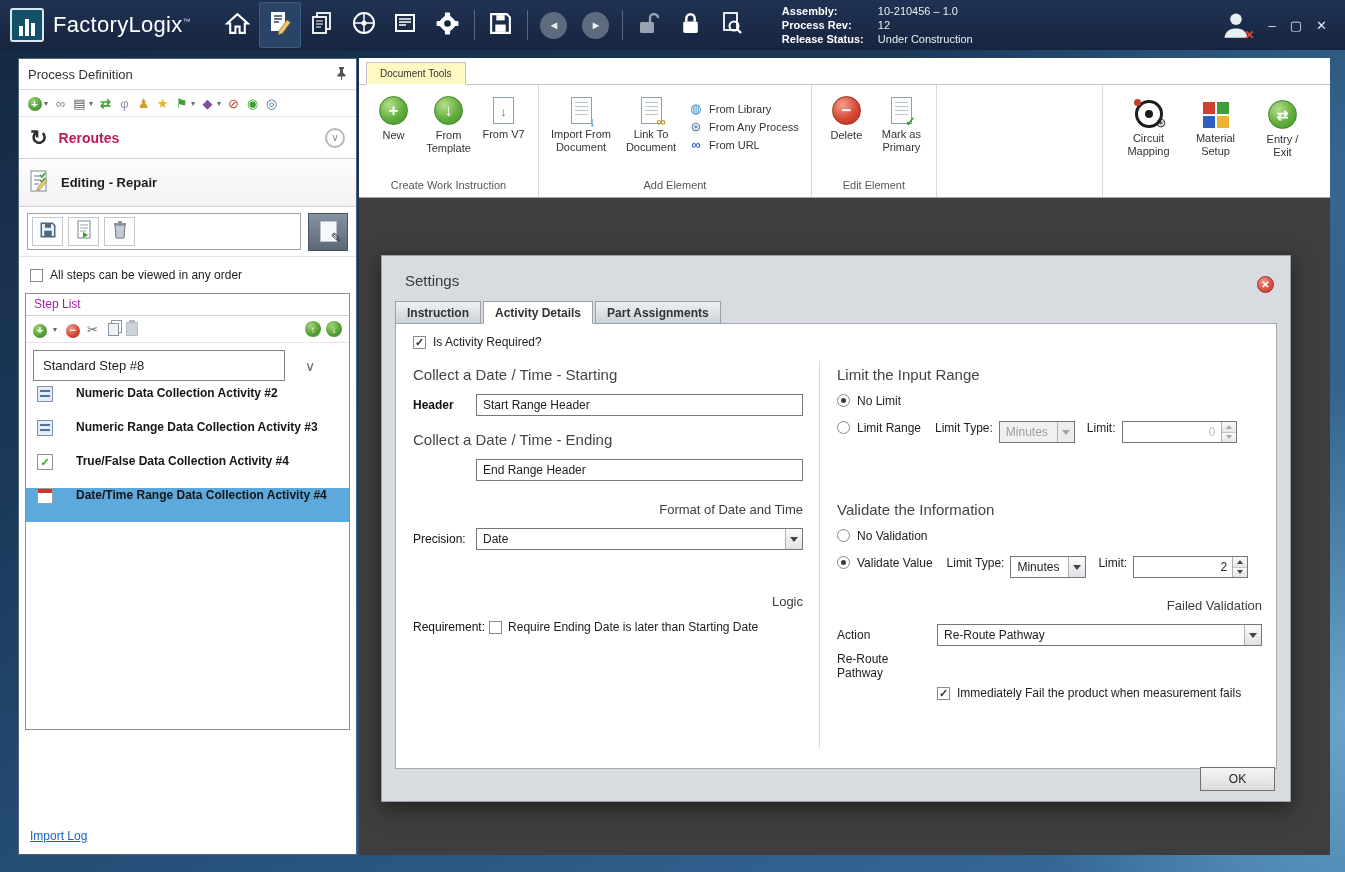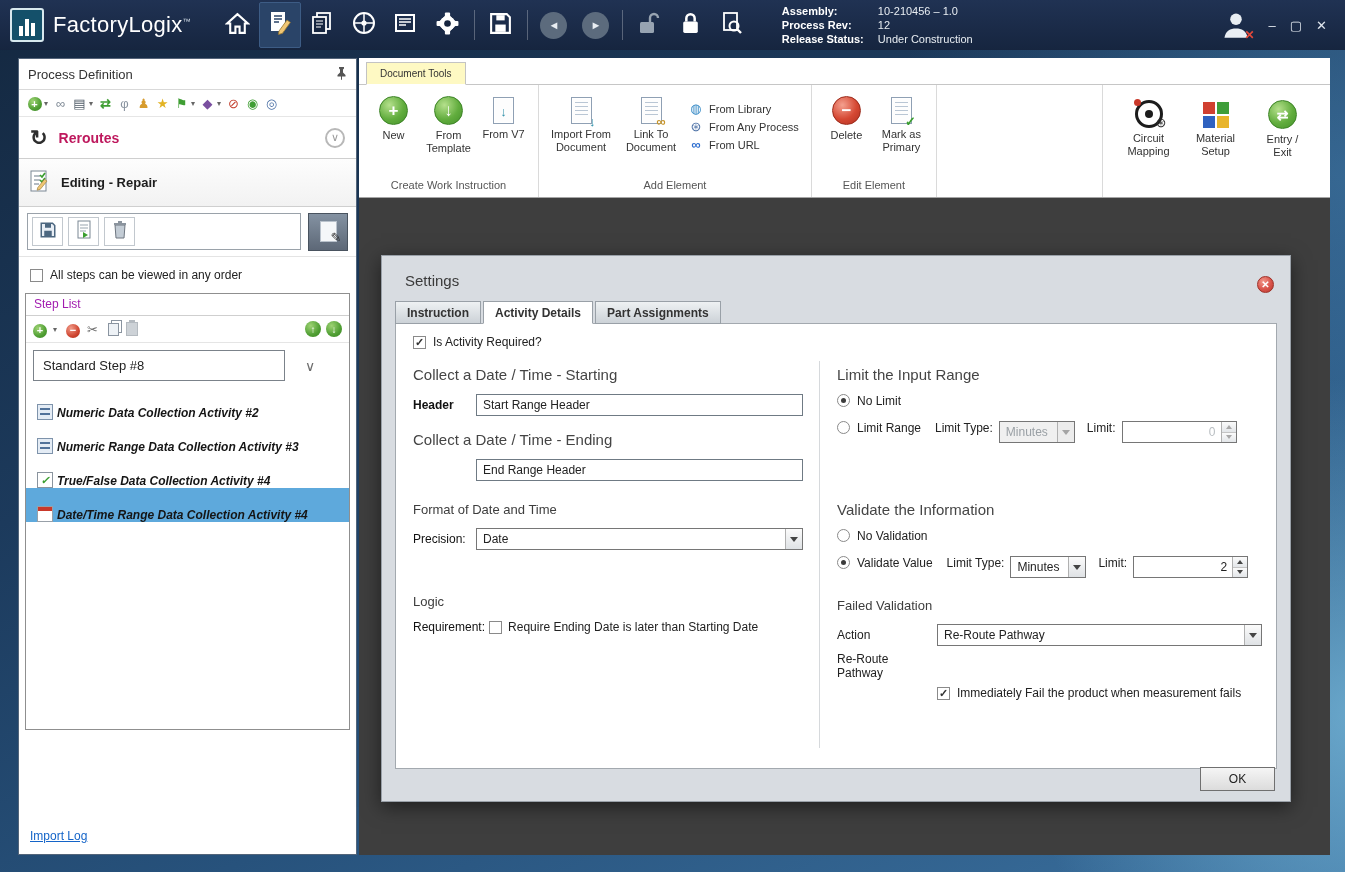--- a/index.html
+++ b/index.html
@@ -67,21 +67,21 @@
   .sp-toolbar{height:27px;display:flex;align-items:center;gap:7px;padding:0 7px;border-bottom:1px solid #e5e5e5;}
   .cut-ico{font-size:13px;color:#6d6d6d;}
   .copy-ico{width:11px;height:13px;border:1px solid #8a94a0;background:#eef2f6;box-shadow:3px -3px 0 -1px #fff,3px -3px 0 0 #8a94a0;margin-left:3px;}
   .paste-ico{width:12px;height:14px;background:#cdd2d7;border:1px solid #b4bac0;position:relative;}
   .paste-ico::before{content:"";position:absolute;left:2px;top:-3px;width:6px;height:3px;background:#b4bac0;}
   .updown{margin-left:auto;display:flex;gap:5px;}
   .ud-circle{width:16px;height:16px;border-radius:50%;background:radial-gradient(circle at 35% 30%,#9ed374,#4f9e33 60%,#3b8524);color:#fff;font-size:10px;display:flex;align-items:center;justify-content:center;}
   .sp-comborow{display:flex;align-items:center;padding:7px 7px 5px;gap:2px;}
   .combo{flex:1;max-width:252px;height:31px;border:1px solid #7b828a;display:flex;align-items:center;padding:0 9px;font-size:13px;color:#222;background:#fff;}
   .combo-chev{width:46px;text-align:center;color:#6e6e6e;font-size:14px;}
-  .step-item{height:34px;display:flex;align-items:flex-end;gap:4px;padding:0 4px 0 11px;font-size:12px;font-weight:bold;color:#151515;font-style:italic;}
+  .step-item{height:34px;display:flex;align-items:flex-start;gap:23px;padding:0 4px 0 11px;font-size:12px;font-weight:bold;color:#151515;}
   .step-item.selected{background:#5ea9dc;}
   .stp-ico{width:16px;height:16px;flex:none;position:relative;}
   .num-ico{background:#e4ecf5;border:1px solid #7e93ab;}
   .num-ico::before{content:"";position:absolute;left:2px;right:2px;top:3px;height:8px;
     background:repeating-linear-gradient(#51729a 0 2px,transparent 2px 5px);}
   .tf-ico{background:#fff;border:1px solid #8a949e;display:flex;align-items:center;justify-content:center;color:#3a9e2f;font-size:11px;font-weight:bold;}
   .cal-ico{background:#fff;border:1px solid #98a0a8;}
   .cal-ico::before{content:"";position:absolute;left:0;right:0;top:0;height:4px;background:#c9382a;}
   .sb-footer{margin-top:auto;padding:10px 11px;}
   .import-log{font-size:12px;color:#1464c8;text-decoration:underline;cursor:pointer;}
@@ -124,21 +124,21 @@
   .dtab{height:23px;padding:4px 11px 0;font-size:12px;font-weight:bold;color:#333;background:linear-gradient(#eef1f3,#ccd2d7);border:1px solid #99a0a7;margin-right:2px;}
   .dtab.active{background:#fff;border-bottom:1px solid #fff;}
   .dlg-body{position:absolute;left:13px;right:13px;top:67px;height:446px;background:#fff;border:1px solid #a3a9af;}
   .body-inner{height:100%;display:flex;flex-direction:column;padding:11px 14px 6px 17px;}
   .req-row{display:flex;gap:7px;align-items:center;font-size:12px;color:#222;}
   .cols{display:flex;flex:1;margin-top:4px;min-height:0;}
   .col-left{width:406px;padding-right:16px;}
   .vdiv{width:1px;background:#d6d9dc;margin:8px 0 14px;}
   .col-right{flex:1;padding-left:17px;}
   .h1{font-size:15px;color:#454545;margin:15px 0 11px;font-weight:normal;}
-  .h2{font-size:13px;color:#3d3d3d;margin:17px 0 11px;font-weight:normal;}
+  .h2{font-size:13px;color:#3d3d3d;margin:17px 0 11px;font-weight:normal;text-align:right;}
   .frow{display:flex;align-items:center;margin-bottom:6px;}
   .flabel{min-width:63px;font-size:12px;color:#111;}
   .fb{font-weight:bold;}
   .txt{flex:1;height:22px;border:1px solid #6f7a84;font-size:12px;padding:0 6px;color:#222;background:#fff;font-family:inherit;}
   .dd{height:22px;border:1px solid #767676;background:#fff;display:flex;align-items:stretch;font-size:12px;color:#222;}
   .dd .dval{flex:1;padding:3px 6px 0;white-space:nowrap;overflow:hidden;}
   .dd .dbtn{width:17px;border-left:1px solid #b0b0b0;background:linear-gradient(#fbfbfb,#dfe2e5);display:flex;align-items:center;justify-content:center;}
   .tri-d{width:0;height:0;border-left:4px solid transparent;border-right:4px solid transparent;border-top:5px solid #444;}
   .dd.full{flex:1;}
   .dd.disabled{background:#f0f0f0;color:#9aa0a5;}

